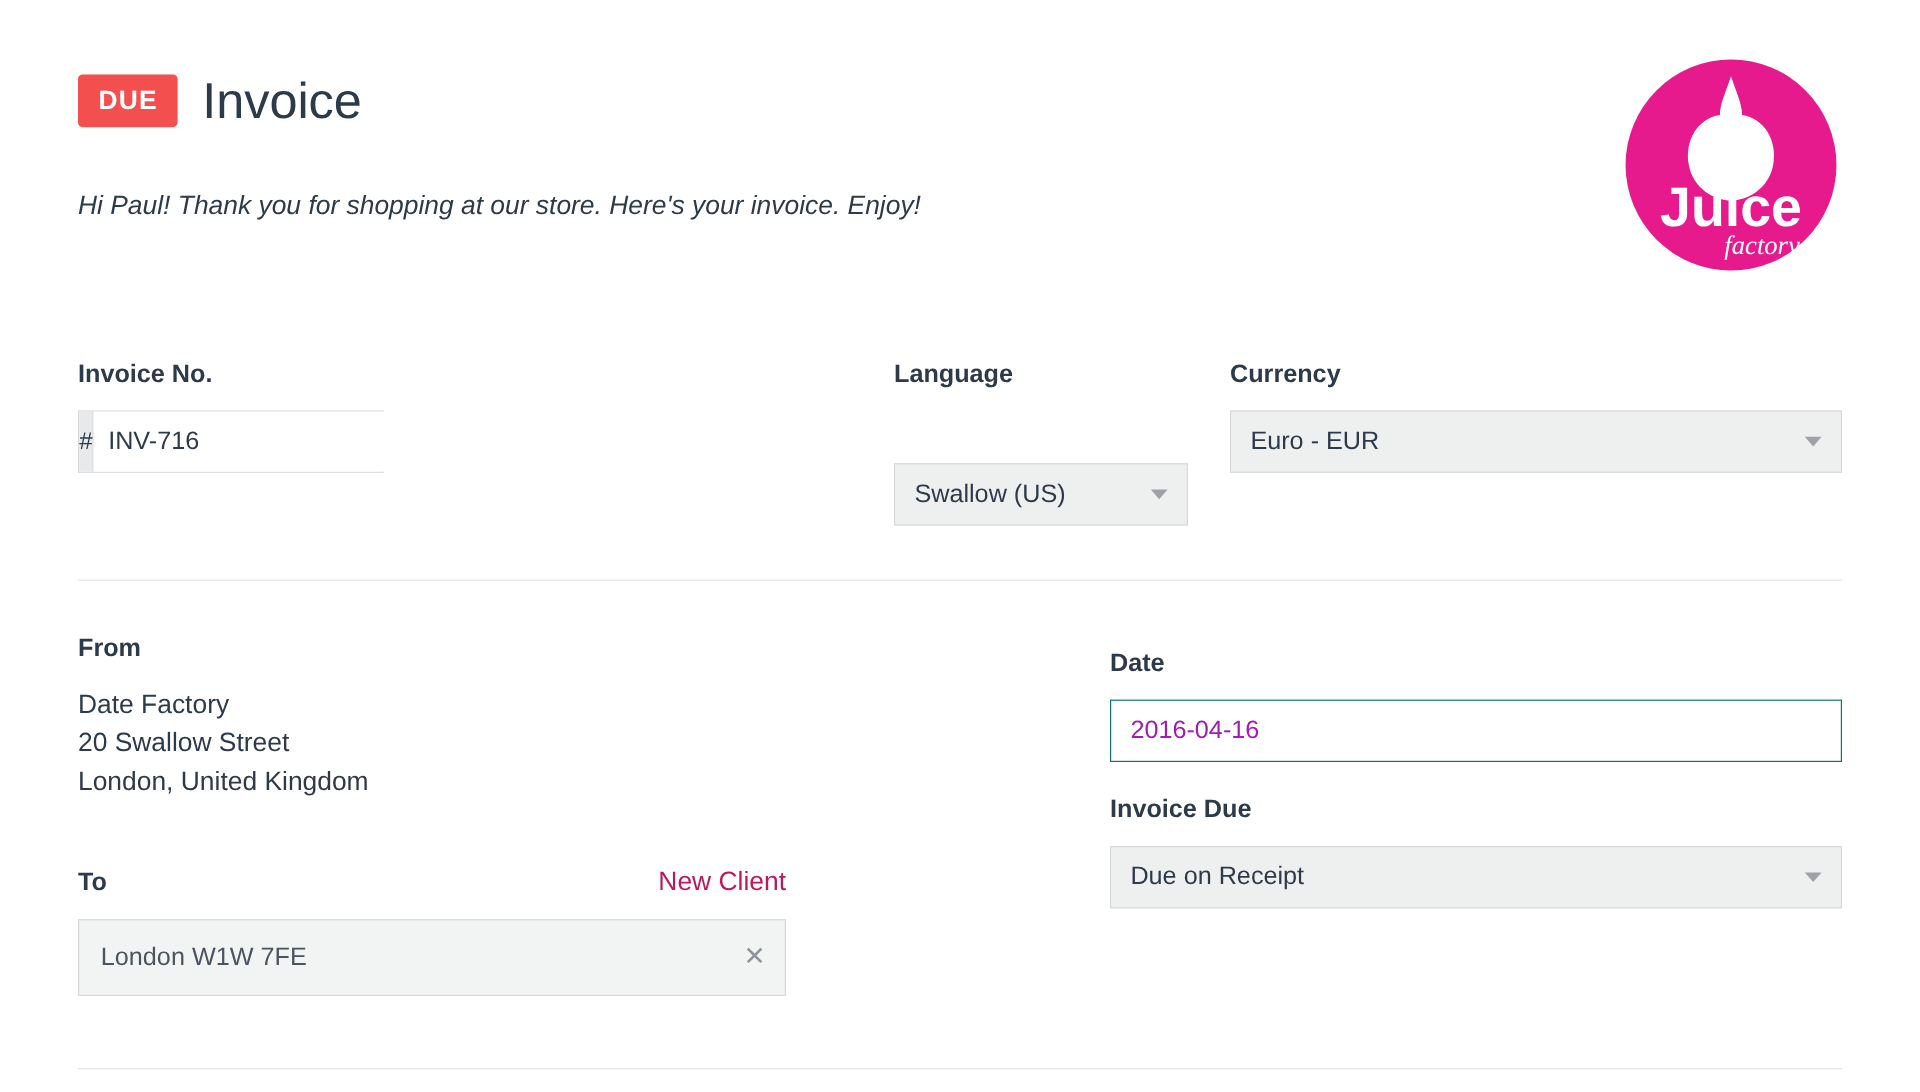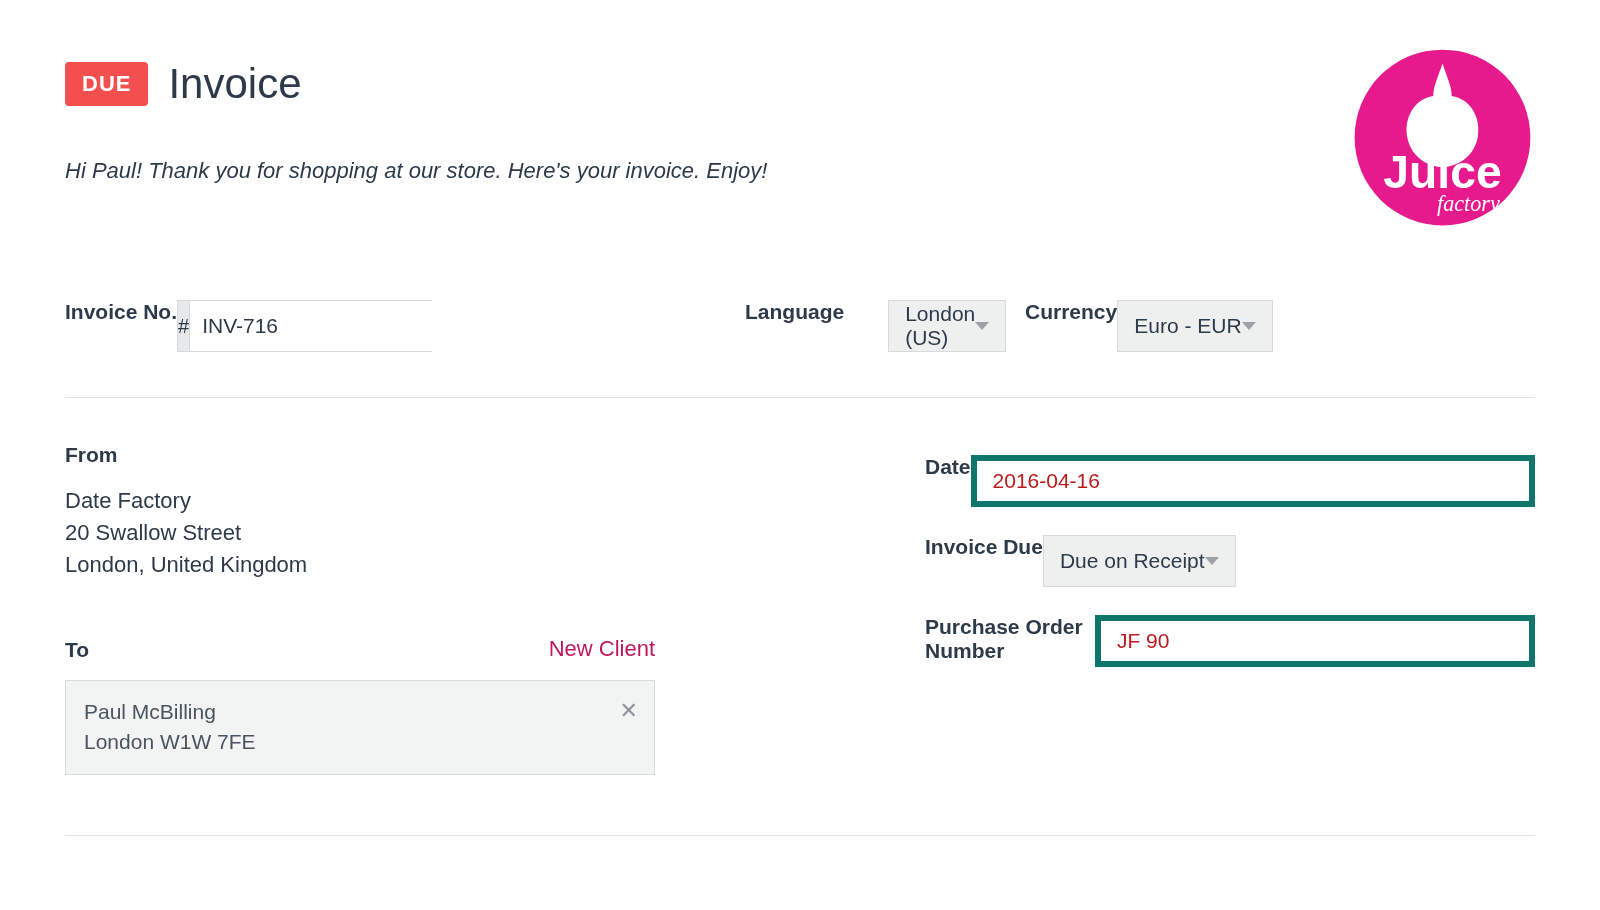--- a/index.html
+++ b/index.html
@@ -48,21 +48,21 @@
   .logo {
     width: 185px;
     height: 185px;
     margin-top: -15px;
   }
   .row1 {
     display: flex;
     margin-top: 70px;
     gap: 0;
   }
-  .field-group { display: flex; flex-direction: row; }
+  .field-group { display: flex; flex-direction: column; }
   .field-label {
     font-size: 21px;
     font-weight: 600;
     color: #2d3a4a;
     margin-bottom: 18px;
   }
   .invno-wrap {
     display: flex;
     width: 255px;
     border: 1px solid #d7d9db;
@@ -149,25 +149,25 @@
     position: absolute;
     top: 14px;
     right: 16px;
     font-size: 22px;
     color: #8e949a;
     cursor: pointer;
     font-weight: 300;
   }
   .text-input {
     height: 52px;
-    border: 6px solid #0f766e;
+    border: 1px solid #0f766e;
     background: #fff;
     padding: 0 16px;
     font-size: 21px;
-    color: #b91c1c;
+    color: #a21caf;
     outline: none;
     width: 100%;
   }
   .mb { margin-bottom: 28px; }
 </style>
 </head>
 <body>
 
 <div class="header-row">
   <div class="header-left">
@@ -192,21 +192,21 @@
   <div class="field-group" style="width:680px;">
     <span class="field-label">Invoice No.</span>
     <div class="invno-wrap">
       <span class="invno-prefix">#</span>
       <input class="invno-input" value="INV-716" style="">
     </div>
   </div>
   <div class="field-group" style="width:245px;gap:44px;">
     <span class="field-label">Language</span>
     <div class="select" style="width:245px;">
-      <span>London (US)</span>
+      <span>Swallow (US)</span>
       <span class="caret"></span>
     </div>
   </div>
   <div class="field-group" style="flex:1; margin-left:35px;">
     <span class="field-label">Currency</span>
     <div class="select">
       <span>Euro - EUR</span>
       <span class="caret"></span>
     </div>
   </div>
@@ -221,37 +221,32 @@
       <div>Date Factory</div>
       <div>20 Swallow Street</div>
       <div>London, United Kingdom</div>
     </div>
     <div class="to-header">
       <span class="field-label" style="margin-bottom:0;">To</span>
       <span class="link">New Client</span>
     </div>
     <div class="client-box">
       <span class="close-x">✕</span>
-      <div>Paul McBilling</div>
       <div>London W1W 7FE</div>
     </div>
   </div>
 
   <div class="col-right">
     <div class="field-group mb">
       <span class="field-label">Date</span>
       <input class="text-input" value="2016-04-16" style="">
     </div>
     <div class="field-group mb">
       <span class="field-label">Invoice Due</span>
       <div class="select">
         <span>Due on Receipt</span>
         <span class="caret"></span>
       </div>
     </div>
-    <div class="field-group">
-      <span class="field-label">Purchase Order Number</span>
-      <input class="text-input" value="JF 90" style="">
-    </div>
   </div>
 </div>
 
 <hr class="sep" style="margin-top:60px;">
 
 </body></html>

